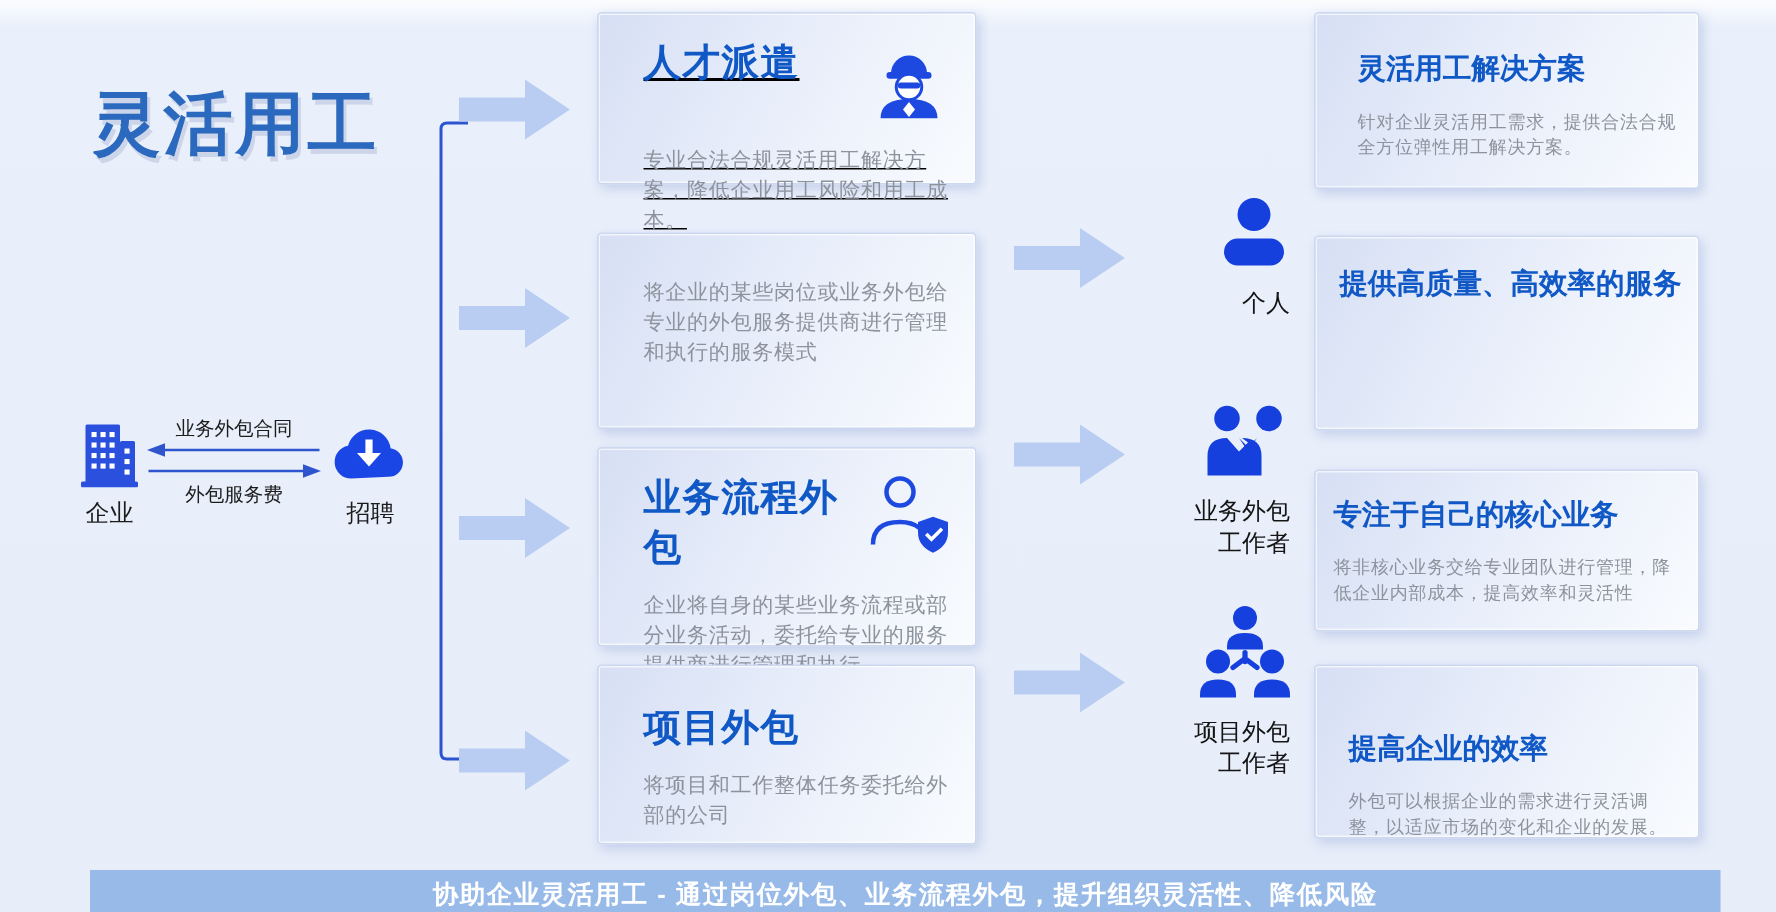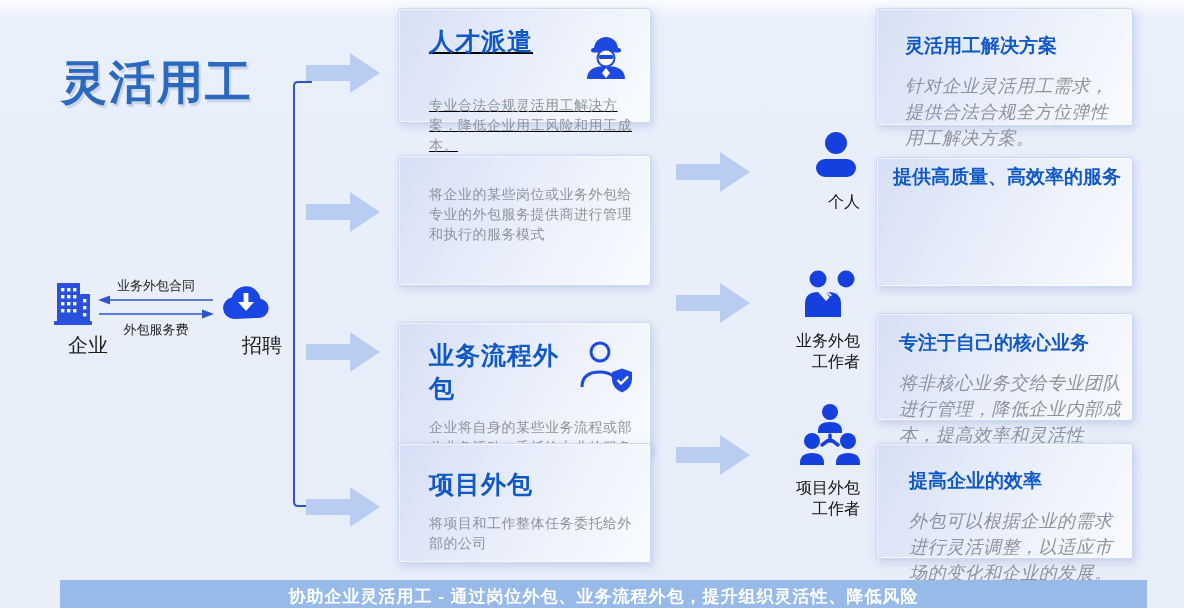--- a/index.html
+++ b/index.html
@@ -12,38 +12,38 @@
     position:relative;width:1184px;height:608px;
     background:linear-gradient(180deg,#fbfcfe 0%,#eaf0fb 3%,#e7edf9 100%);
   }
   .abs{position:absolute;}
   
   .main-title{
     left:30px;top:52px;font-size:46px;font-weight:800;color:#2a69bd;
     letter-spacing:2px;text-shadow:2px 3px 0 rgba(100,120,170,.22);margin-left:31px;
   }
   
-  .flow-label{font-size:20px;color:#1c1c1c;text-align:right;}
+  .flow-label{font-size:16px;color:#1c1c1c;text-align:center;}
   .arrow-label{font-size:13px;color:#1c1c1c;text-align:center;}
   
   .card{
     position:absolute;border-radius:3px;
     background:linear-gradient(118deg,#d6dff4 0%,#e8eefa 48%,#f9fbfe 100%);
     border:1px solid #ccd8f0;
     box-shadow:2px 3px 8px rgba(125,150,205,.35), inset 0 0 0 1px rgba(255,255,255,.65);
   }
   .card-mid{left:398px;width:253px;padding:0;box-sizing:border-box;}
   .card-benefit{left:876px;width:257px;box-sizing:border-box;}
   .card-inner-mid{padding:16px 18px 0 30px;}
   .card-inner-benefit{padding:24px 10px 0 16px;}
   .card-head{display:flex;align-items:flex-start;justify-content:space-between;}
   .card-title{font-size:25px;font-weight:bold;color:#1158c7;letter-spacing:1px;}
   .benefit-title{font-size:19px;font-weight:bold;color:#1158c7;white-space:nowrap;letter-spacing:0px;}
   .card-desc{font-size:14px;color:#8d939d;line-height:1.42;margin-top:13px;letter-spacing:.5px;}
-  .benefit-desc{font-size:18px;color:#8d939d;line-height:1.45;margin-top:14px;letter-spacing:.5px;font-style:italic;}
+  .benefit-desc{font-size:12px;color:#8d939d;line-height:1.45;margin-top:14px;letter-spacing:.5px;}
   
   .worker{position:absolute;left:760px;width:100px;text-align:right;}
   .worker-label{font-size:16px;color:#141414;line-height:21px;margin-top:6px;}
   
   .block-arrow{position:absolute;width:74px;height:44px;}
   
   .banner{
     left:60px;top:568px;width:1087px;height:33px;background:#97bae8;
     color:#ffffff;font-size:17px;font-weight:bold;text-align:center;line-height:33px;
     letter-spacing:1px;
@@ -156,21 +156,21 @@
       <div class="card-desc">专业合法合规灵活用工解决方案，降低企业用工风险和用工成本。</div>
     </div>
   </div>
 
   <div class="card card-mid" style="top:155px;height:131px;">
     <div class="card-inner-mid">
       <div class="card-desc">将企业的某些岗位或业务外包给专业的外包服务提供商进行管理和执行的服务模式</div>
     </div>
   </div>
 
-  <div class="card card-mid" style="top:298px;height:133px;margin-top:24px;">
+  <div class="card card-mid" style="top:298px;height:133px;">
     <div class="card-inner-mid">
       <div class="card-head">
         <span class="card-title">业务流程外包</span>
         <span>
           <svg width="56" height="56" viewBox="0 0 56 56">
             <g fill="none" stroke="#1d49e0" stroke-width="3">
               <circle cx="24" cy="13" r="9"></circle>
               <path d="M6 48 q0-15 18-15 q8 0 13 4"></path>
             </g>
             <path d="M36 33 l10-3.5 l10 3.5 v7 q0 9-10 13.5 q-10-4.5-10-13.5 z" fill="#1d49e0"></path>
@@ -259,32 +259,32 @@
     </div>
   </div>
 
   <div class="card card-benefit" style="top:8px;height:118px;">
     <div class="card-inner-benefit" style="padding-left:28px;">
       <div class="benefit-title">灵活用工解决方案</div>
       <div class="benefit-desc">针对企业灵活用工需求，提供合法合规全方位弹性用工解决方案。</div>
     </div>
   </div>
   <div class="card card-benefit" style="top:157px;height:130px;">
-    <div class="card-inner-benefit" style="padding-top:6px;">
+    <div class="card-inner-benefit" style="padding-top:18px;">
       <div class="benefit-title">提供高质量、高效率的服务</div>
     </div>
   </div>
   <div class="card card-benefit" style="top:313px;height:108px;">
-    <div class="card-inner-benefit" style="padding-top:16px;padding-left:22px;">
+    <div class="card-inner-benefit" style="padding-top:16px;padding-left:12px;">
       <div class="benefit-title">专注于自己的核心业务</div>
       <div class="benefit-desc">将非核心业务交给专业团队进行管理，降低企业内部成本，提高效率和灵活性</div>
     </div>
   </div>
   <div class="card card-benefit" style="top:443px;height:116px;">
-    <div class="card-inner-benefit" style="padding-left:32px;">
+    <div class="card-inner-benefit" style="padding-left:22px;margin-top:18px;">
       <div class="benefit-title">提高企业的效率</div>
       <div class="benefit-desc">外包可以根据企业的需求进行灵活调整，以适应市场的变化和企业的发展。</div>
     </div>
   </div>
 
   <div class="abs banner">协助企业灵活用工 - 通过岗位外包、业务流程外包，提升组织灵活性、降低风险</div>
 
 </div>
 
 </body></html>

